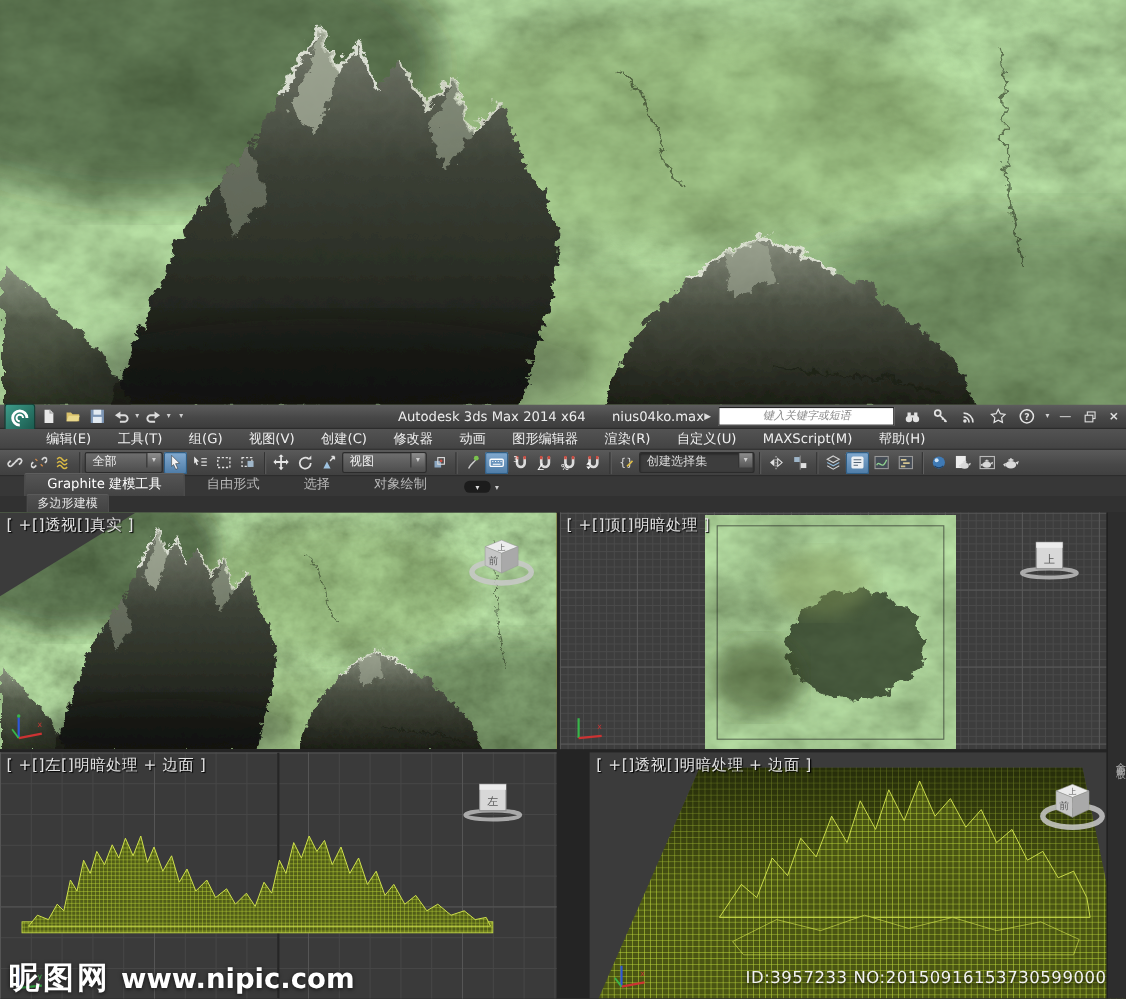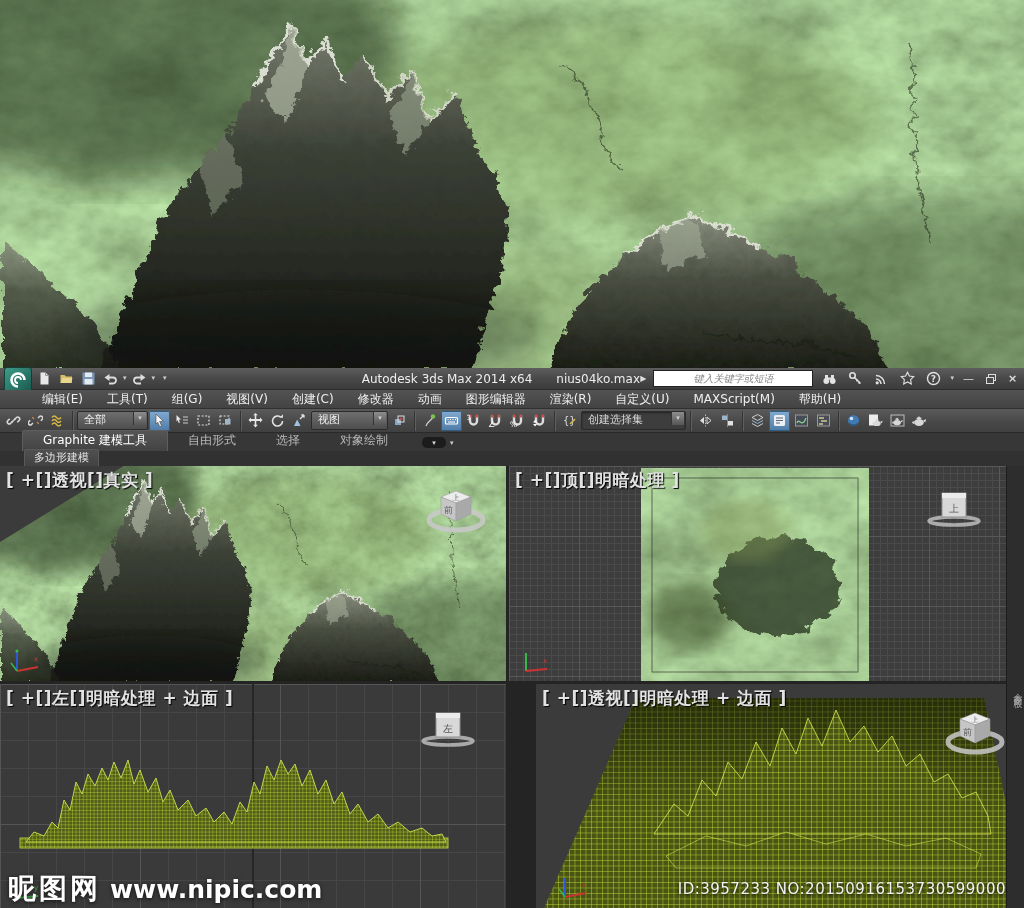--- a/index.html
+++ b/index.html
@@ -74,22 +74,22 @@
   .grid-fine{background-color:#3d3d3d;background-image:
     linear-gradient(#585858 1px,transparent 1px),linear-gradient(90deg,#585858 1px,transparent 1px),
     linear-gradient(#4a4a4a 1px,transparent 1px),linear-gradient(90deg,#4a4a4a 1px,transparent 1px);
     background-size:70px 70px,70px 70px,7px 7px,7px 7px;}
   .grid-coarse{background-color:#3a3a3a;background-image:
     linear-gradient(#555 1px,transparent 1px),linear-gradient(90deg,#555 1px,transparent 1px),
     linear-gradient(#464646 1px,transparent 1px),linear-gradient(90deg,#464646 1px,transparent 1px);
     background-size:140px 140px,140px 140px,28px 28px,28px 28px;text-align:right;}
   .origin-v{position:absolute;top:0;bottom:0;left:252px;width:2px;background:#262626;}
 
-  .vp-label{position:absolute;top:3px;left:6px;font-size:17px;color:#e2e2e2;
-    text-shadow:1px 1px 1px #000;letter-spacing:0.5px;white-space:nowrap;font-weight:bold;}
+  .vp-label{position:absolute;top:3px;left:6px;font-size:14px;color:#e2e2e2;
+    text-shadow:1px 1px 1px #000;letter-spacing:0.5px;white-space:nowrap;}
   .vcube{position:absolute;}
   .tripod{position:absolute;left:8px;bottom:5px;}
 
   .id-text{position:absolute;top:880px;right:18px;font-size:15px;color:#f2f2f2;
     text-shadow:0 1px 3px rgba(0,0,0,.8);letter-spacing:0.5px;}
   .watermark{position:absolute;left:8px;top:870px;display:flex;align-items:baseline;gap:9px;
     color:#fff;text-shadow:0 1px 4px rgba(0,0,0,.7);}
   .wm-cn{font-size:28px;font-weight:bold;letter-spacing:3px;}
   .wm-url{font-size:25px;font-weight:bold;}
 </style>

